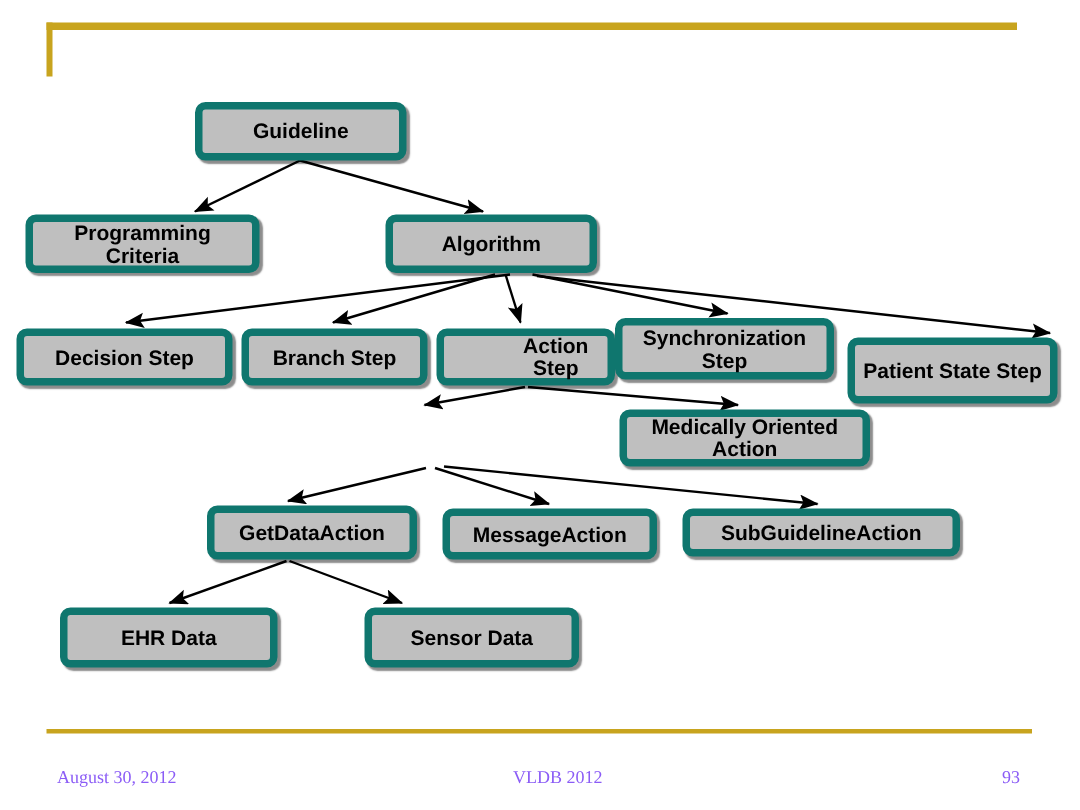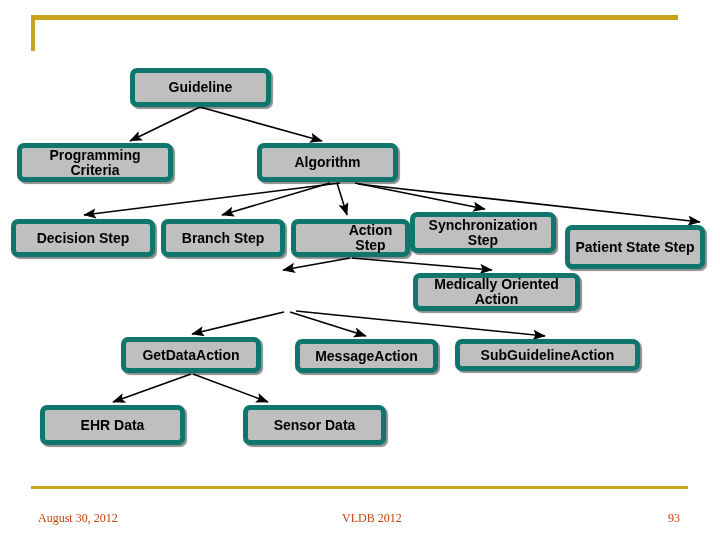--- a/index.html
+++ b/index.html
@@ -42,21 +42,21 @@
     width: 657px;
     height: 3px;
     background: #c8a41e;
   }
 
   
   .footer-text {
     position: absolute;
     font-family: "Liberation Serif", serif;
     font-size: 12px;
-    color: #c2410c;
+    color: #8b5cf6;
     white-space: nowrap;
   }
   .footer-date  { left: 38px;  top: 511px; }
   .footer-conf  { left: 342px; top: 511px; }
   .footer-page  { left: 668px; top: 511px; }
 
   
   #arrows {
     position: absolute;
     left: 0;
@@ -154,21 +154,21 @@
 
   <div class="node" style="left:565px; top:185px; width:140px; height:44px;margin-top:40px;">
     <span>Patient State Step</span>
   </div>
 
 
   <div class="node" style="left:413px; top:273px; width:167px; height:38px;">
     <span>Medically Oriented Action</span>
   </div>
 
-  <div class="node" style="left:121px; top:337px; width:140px; height:36px;">
+  <div class="node" style="left:138px; top:337px; width:140px; height:36px;">
     <span>GetDataAction</span>
   </div>
 
   <div class="node" style="left:295px; top:339px; width:143px; height:34px;">
     <span>MessageAction</span>
   </div>
 
   <div class="node" style="left:455px; top:339px; width:185px; height:32px;">
     <span>SubGuidelineAction</span>
   </div>

